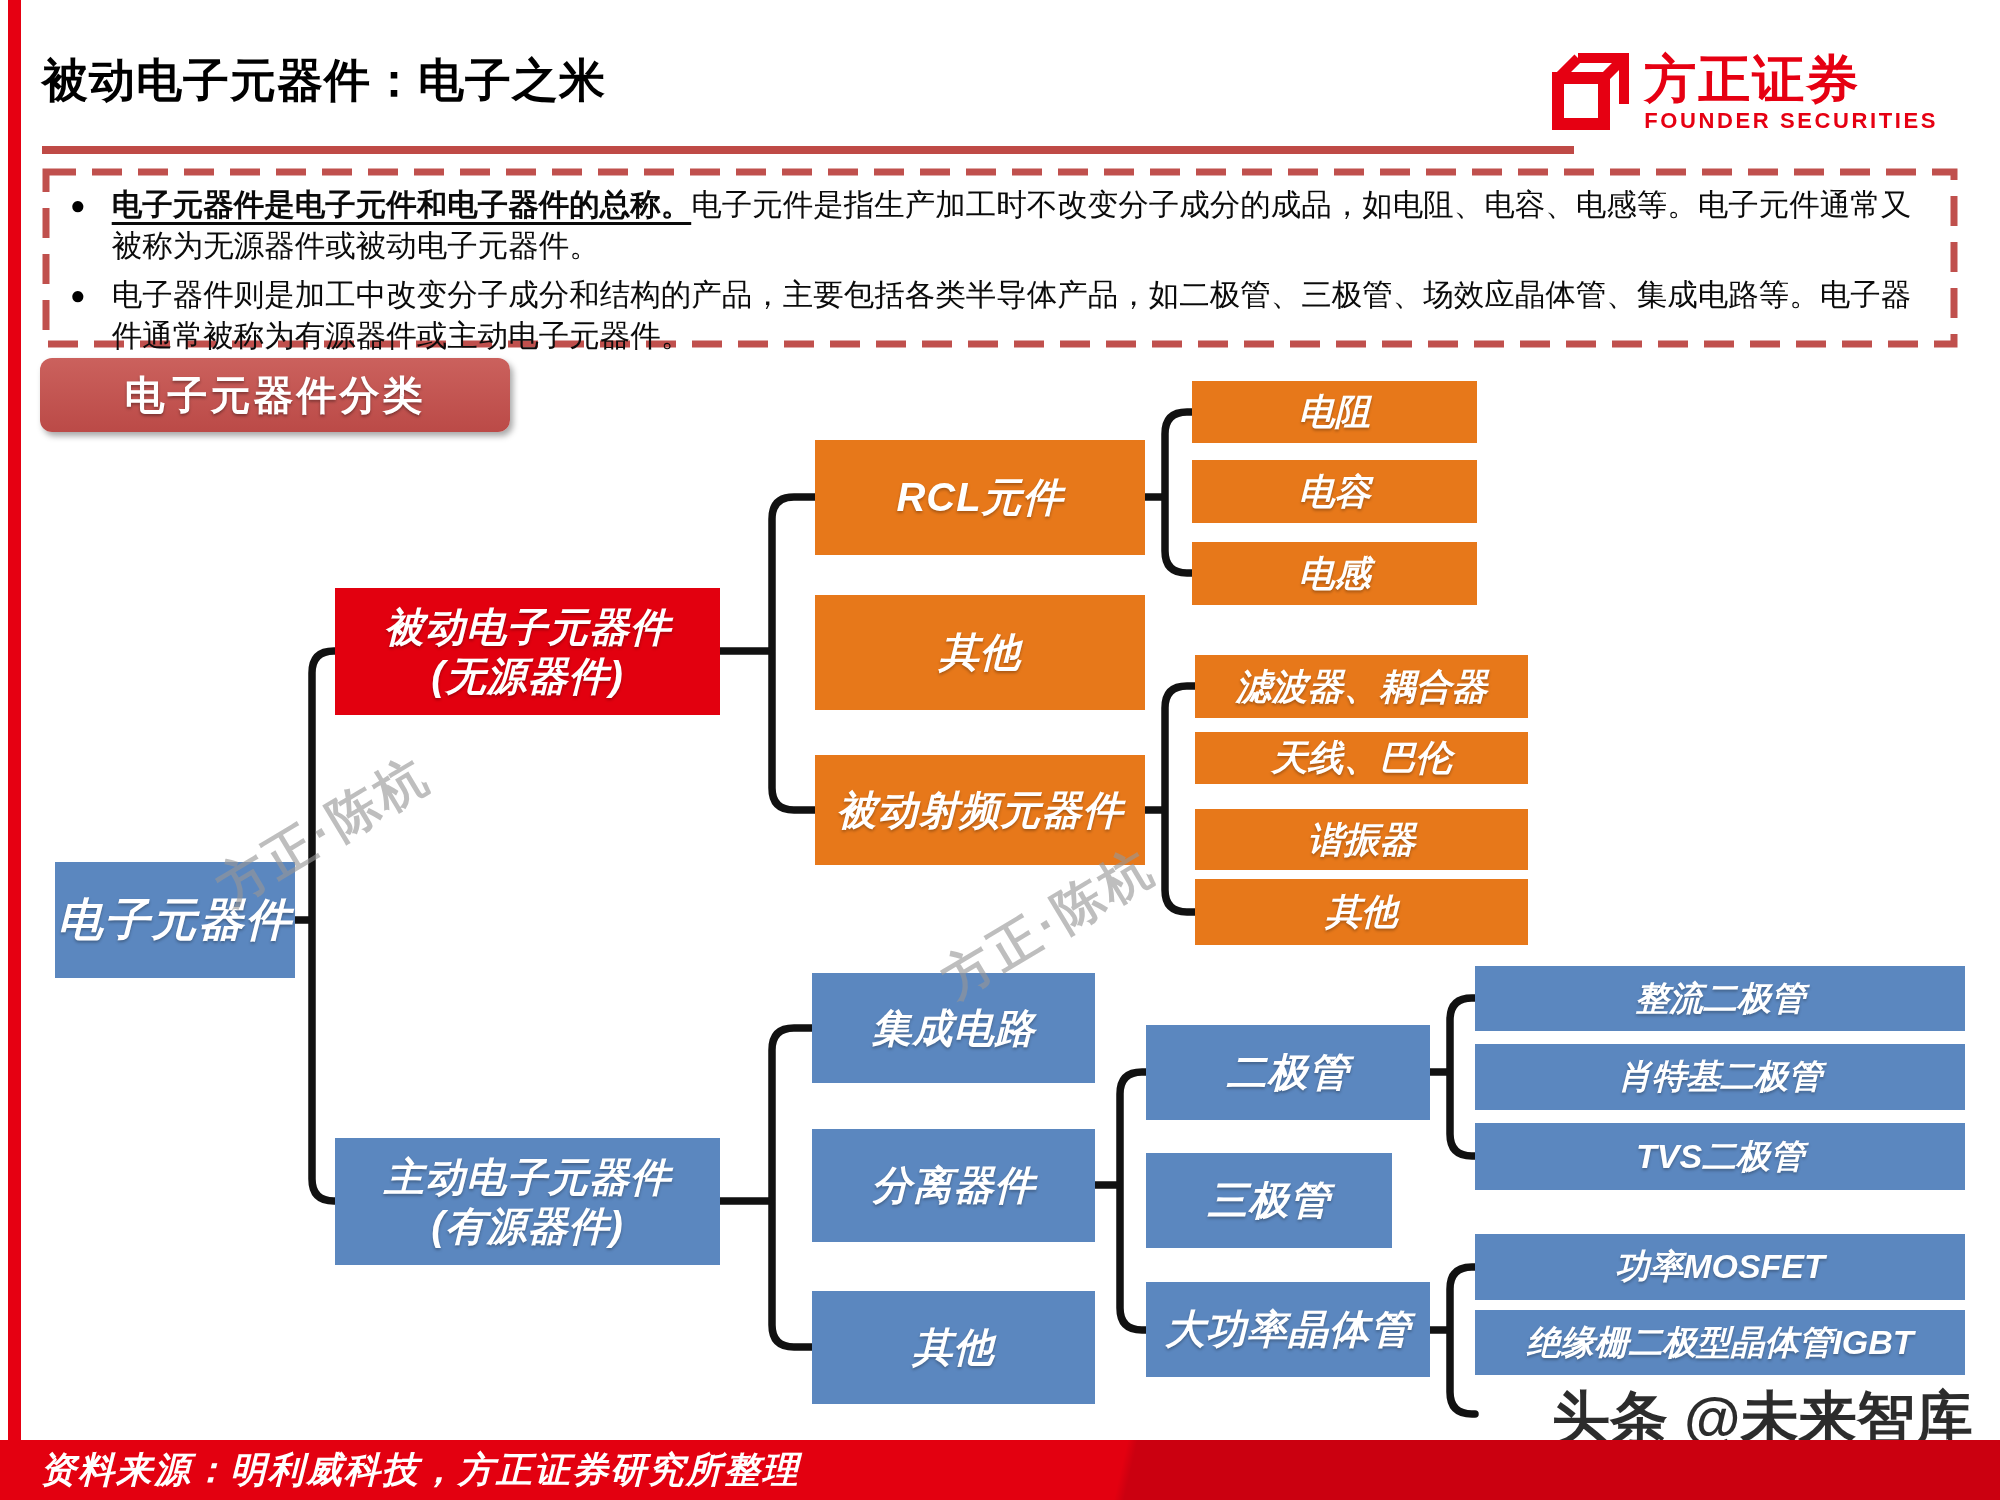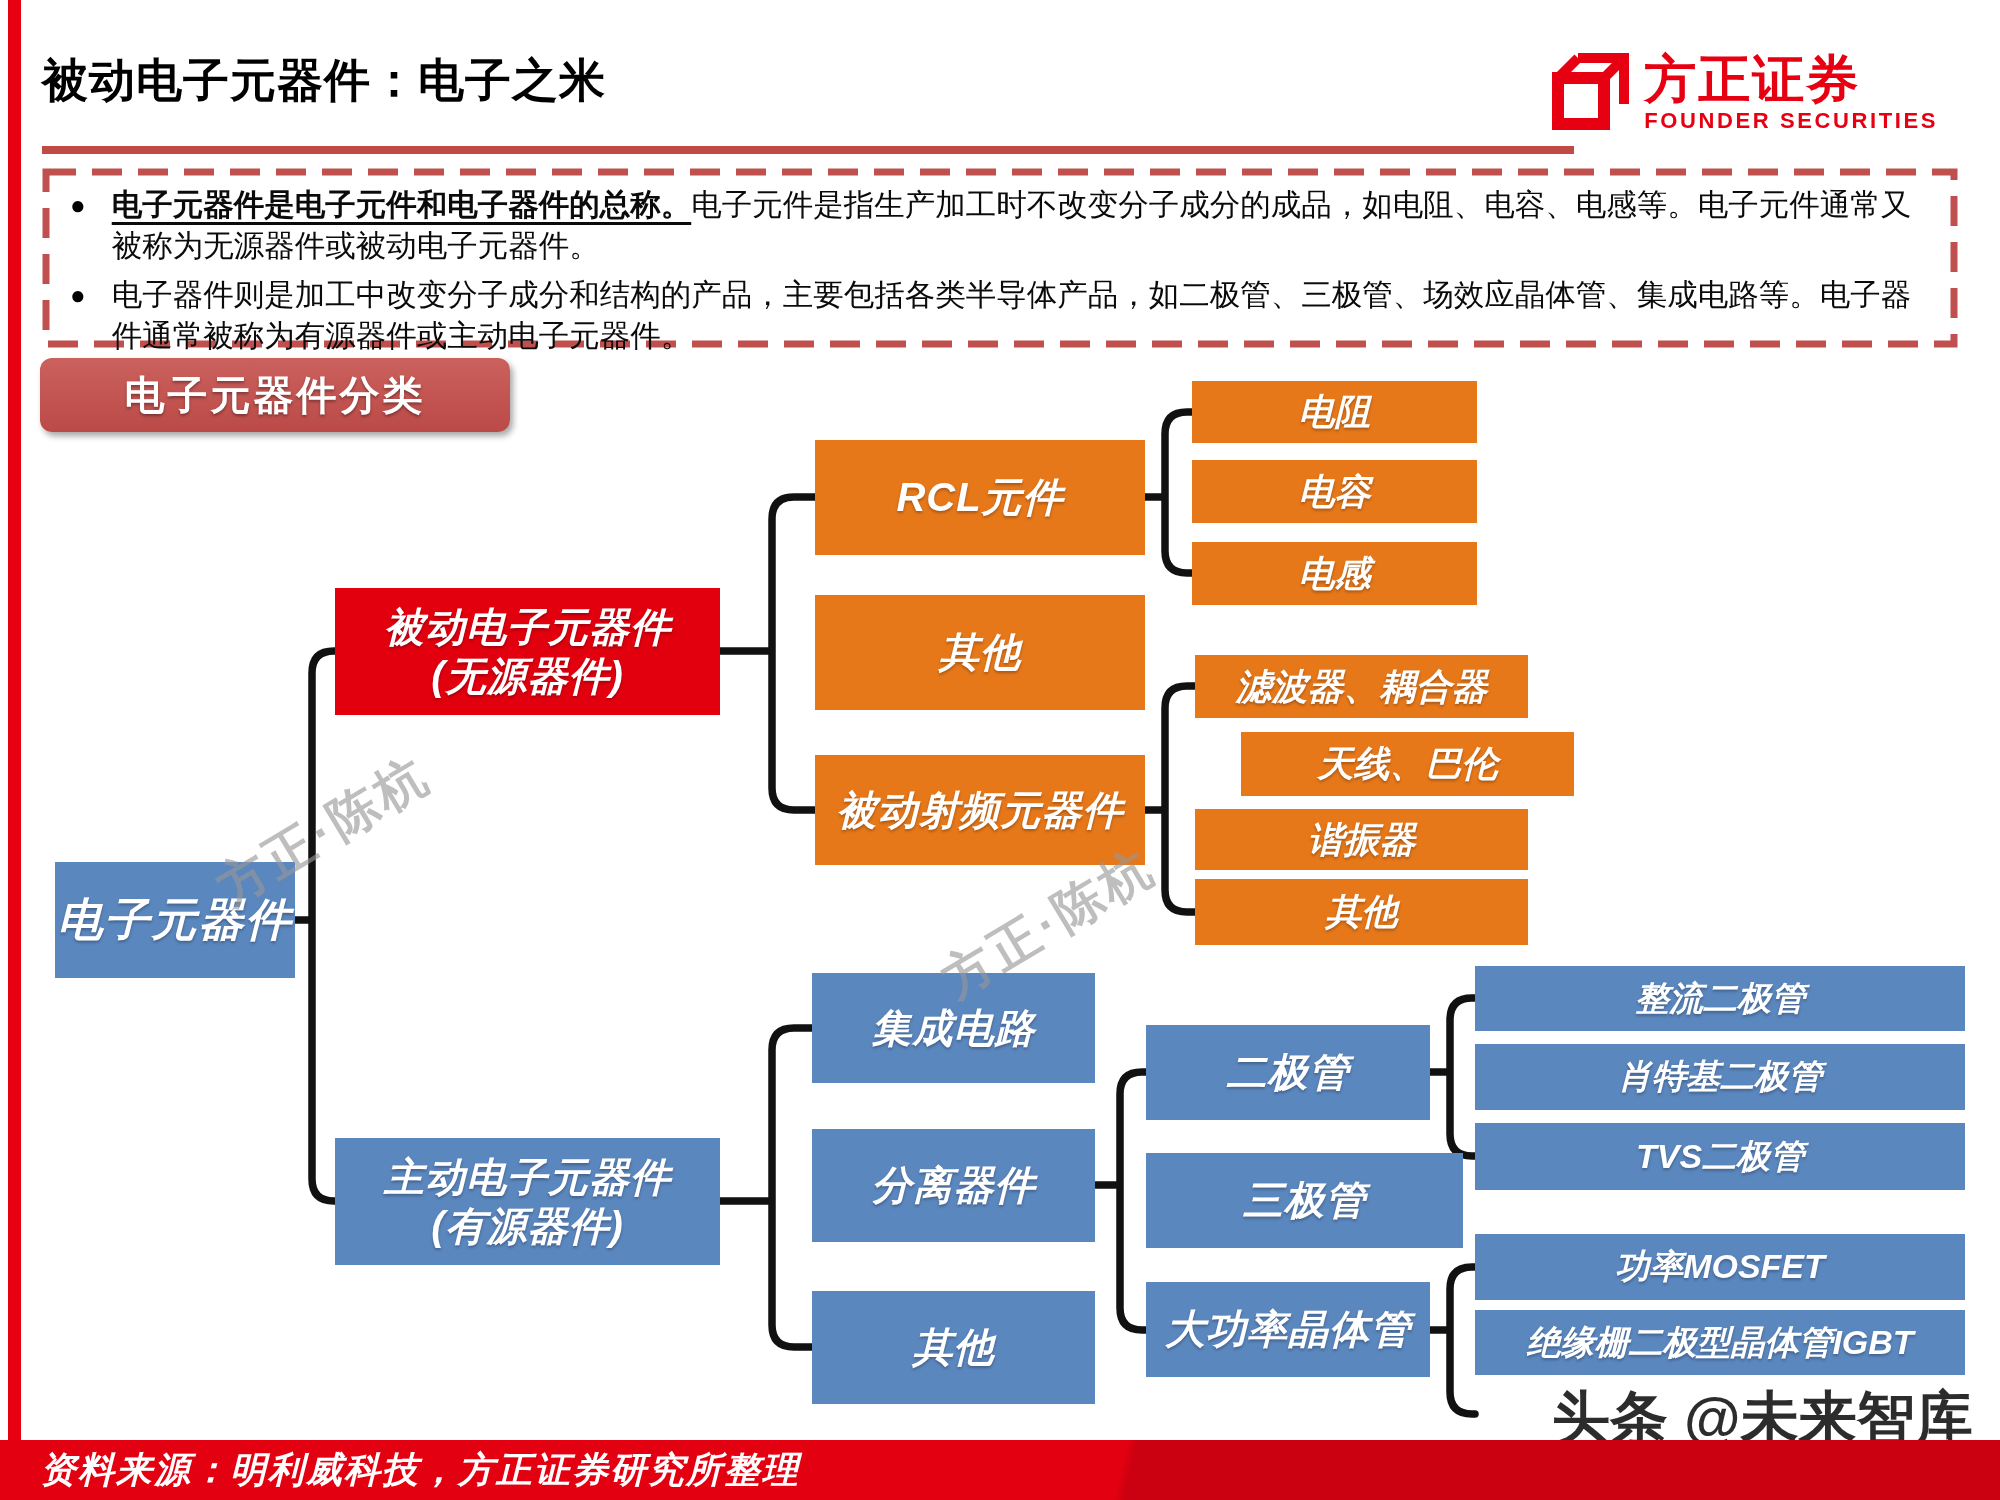--- a/index.html
+++ b/index.html
@@ -139,42 +139,42 @@
       </div>
       <div class="node leaf" style="left: 1192px; top: 460px; width: 285px; height: 63px; background: rgb(231, 120, 26);">
         <div>电容</div>
       </div>
       <div class="node leaf" style="left: 1192px; top: 542px; width: 285px; height: 63px; background: rgb(231, 120, 26);">
         <div>电感</div>
       </div>
       <div class="node leaf" style="left: 1195px; top: 655px; width: 333px; height: 63px; background: rgb(231, 120, 26);">
         <div>滤波器、耦合器</div>
       </div>
-      <div class="node leaf" style="left: 1241px; top: 732px; width: 333px; height: 64px; background: rgb(231, 120, 26); align-items: center;">
+      <div class="node leaf" style="left: 1195px; top: 732px; width: 333px; height: 52px; background: rgb(231, 120, 26); align-items: center;">
         <div>天线、巴伦</div>
       </div>
       <div class="node leaf" style="left: 1195px; top: 809px; width: 333px; height: 61px; background: rgb(231, 120, 26);">
         <div>谐振器</div>
       </div>
       <div class="node leaf" style="left: 1195px; top: 879px; width: 333px; height: 66px; background: rgb(231, 120, 26);">
         <div>其他</div>
       </div>
       <div class="node lv2" style="left: 812px; top: 973px; width: 283px; height: 110px; background: rgb(91, 135, 191);">
         <div>集成电路</div>
       </div>
       <div class="node lv2" style="left: 812px; top: 1129px; width: 283px; height: 113px; background: rgb(91, 135, 191);">
         <div>分离器件</div>
       </div>
       <div class="node lv2" style="left: 812px; top: 1291px; width: 283px; height: 113px; background: rgb(91, 135, 191);">
         <div>其他</div>
       </div>
       <div class="node lv2b" style="left: 1146px; top: 1025px; width: 284px; height: 95px; background: rgb(91, 135, 191);">
         <div>二极管</div>
       </div>
-      <div class="node lv2b" style="left: 1146px; top: 1153px; width: 317px; height: 95px; background: rgb(91, 135, 191);">
+      <div class="node lv2b" style="left: 1146px; top: 1153px; width: 246px; height: 95px; background: rgb(91, 135, 191);">
         <div>三极管</div>
       </div>
       <div class="node lv2b" style="left: 1146px; top: 1282px; width: 284px; height: 95px; background: rgb(91, 135, 191);">
         <div>大功率晶体管</div>
       </div>
       <div class="node leafw" style="left: 1475px; top: 966px; width: 490px; height: 65px; background: rgb(91, 135, 191);">
         <div>整流二极管</div>
       </div>
       <div class="node leafw" style="left: 1475px; top: 1044px; width: 490px; height: 66px; background: rgb(91, 135, 191);">
         <div>肖特基二极管</div>

